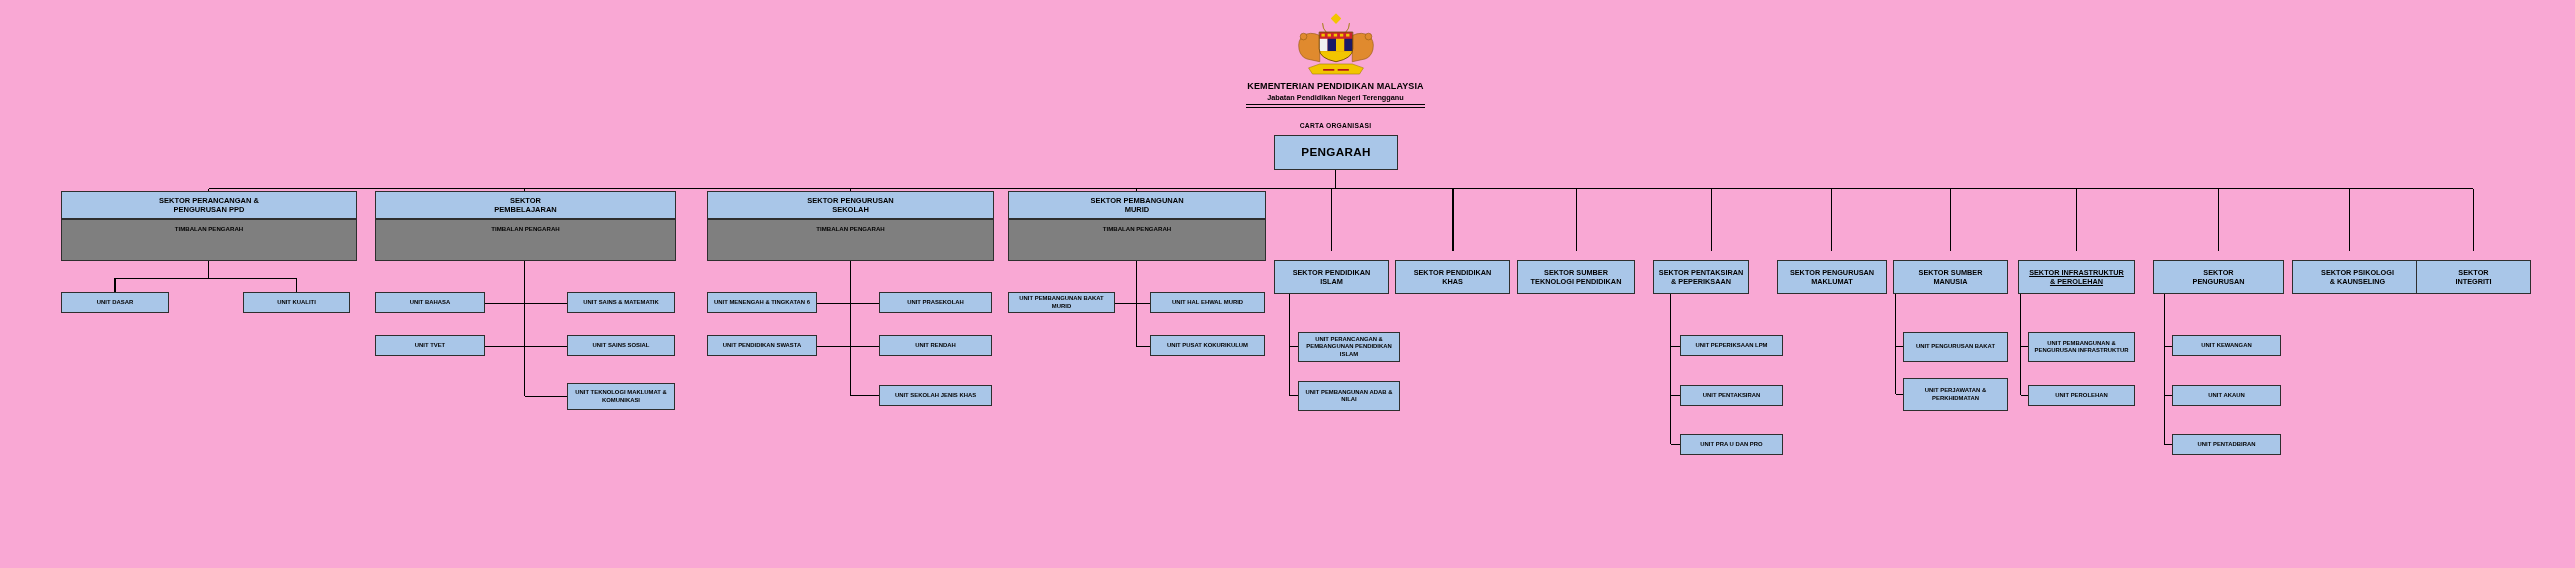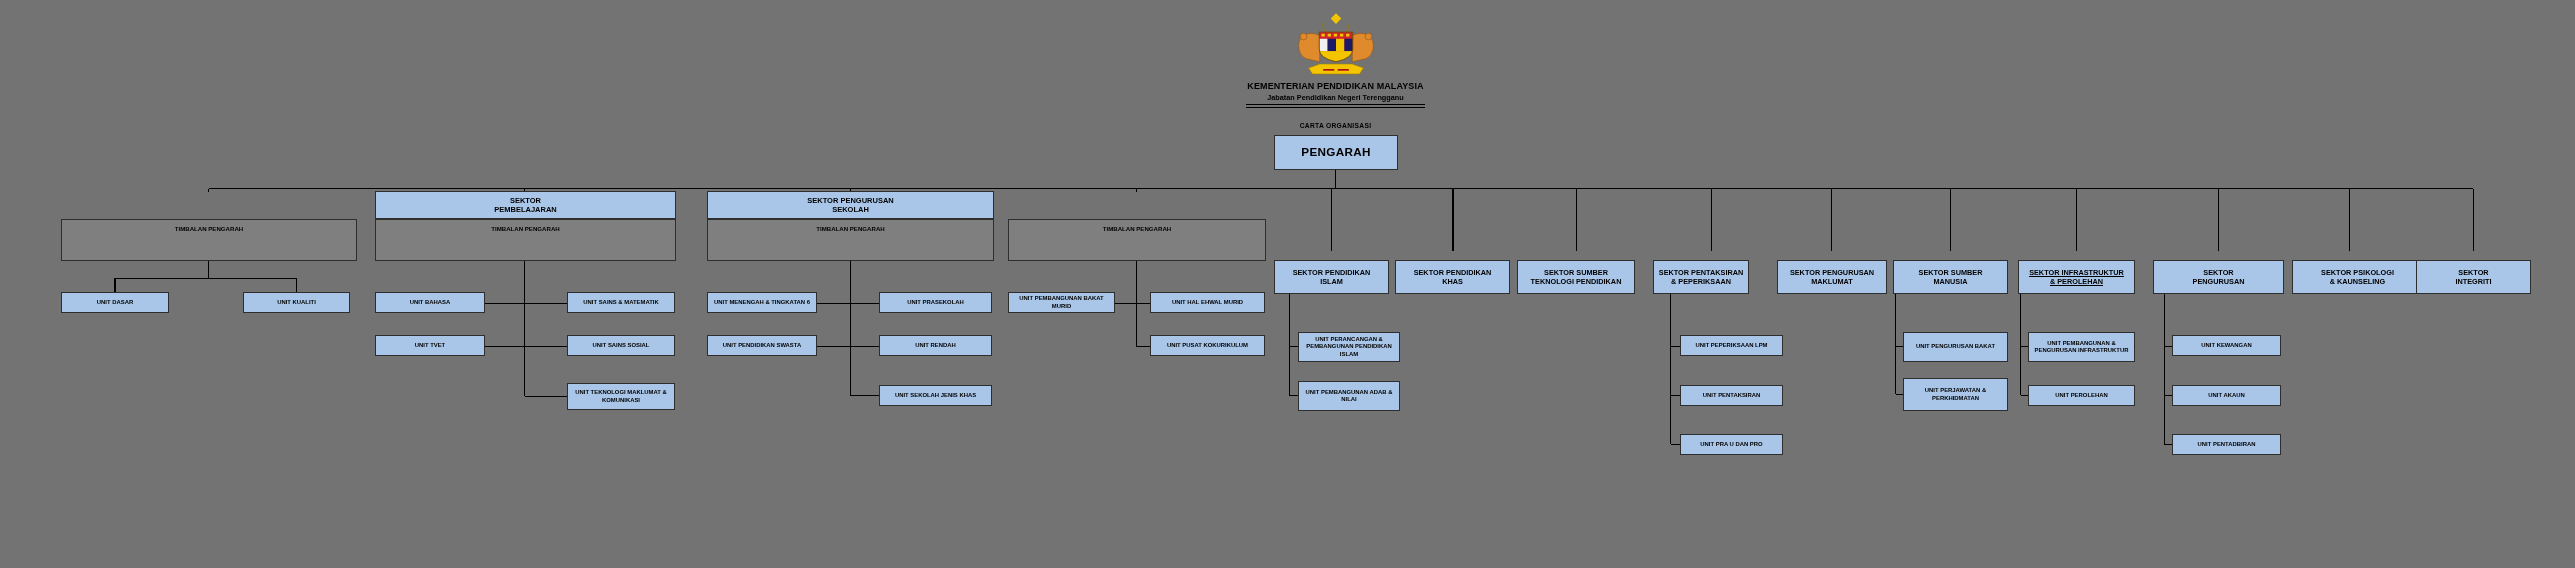--- a/index.html
+++ b/index.html
@@ -1,17 +1,17 @@
 <!DOCTYPE html>
 <html style="font-size:9px"><head>
 <meta charset="utf-8">
 <style>
   html,body{margin:0;padding:0;background:#ffffff;}
   body{font-family:"Liberation Sans", sans-serif;color:#000;}
-  .canvas{position:relative;width:2576px;height:569px;background:#737373;overflow:hidden;}
+  .canvas{position:relative;width:2576px;height:569px;background:#f9a8d4;overflow:hidden;}
   .lines{position:absolute;left:0;top:0;}
   .box{
     position:absolute;box-sizing:border-box;
     background:#a9c6e8;border:1.1px solid #2e2e2e;
     display:flex;align-items:center;justify-content:center;
     text-align:center;font-weight:bold;white-space:pre-line;
     line-height:1.25;padding:1.1px 3.3px;
   }
   .sector-header{font-size:7.5px;}
   .right-sector{font-size:7.3px;margin-top:10px;}
@@ -134,20 +134,22 @@
   </div>
 
   <div class="ministry">KEMENTERIAN PENDIDIKAN MALAYSIA</div>
   <div class="dept">Jabatan Pendidikan Negeri Terengganu</div>
   <div class="rule rule1"></div>
   <div class="rule rule2"></div>
   <div class="chart-label">CARTA ORGANISASI</div>
 
   <div class="box director" style="left:1274px;top:135px;width:124px;height:35px;">PENGARAH</div>
 
+  <div class="box sector-header" style="left:61px;top:191px;width:296px;height:28px;">SEKTOR PERANCANGAN &amp;
+PENGURUSAN PPD</div>
   <div class="box deputy" style="left:61px;top:219px;width:296px;height:42px;">TIMBALAN PENGARAH</div>
   <div class="box unit" style="left:61px;top:292px;width:108px;height:21px;">UNIT DASAR</div>
   <div class="box unit" style="left:243px;top:292px;width:107px;height:21px;">UNIT KUALITI</div>
 
   <div class="box sector-header" style="left:375px;top:191px;width:301px;height:28px;">SEKTOR
 PEMBELAJARAN</div>
   <div class="box deputy" style="left:375px;top:219px;width:301px;height:42px;">TIMBALAN PENGARAH</div>
   <div class="box unit" style="left:375px;top:292px;width:110px;height:21px;">UNIT BAHASA</div>
   <div class="box unit" style="left:375px;top:335px;width:110px;height:21px;">UNIT TVET</div>
   <div class="box unit" style="left:567px;top:292px;width:108px;height:21px;">UNIT SAINS &amp; MATEMATIK</div>
@@ -156,20 +158,22 @@
 
   <div class="box sector-header" style="left:707px;top:191px;width:287px;height:28px;">SEKTOR PENGURUSAN
 SEKOLAH</div>
   <div class="box deputy" style="left:707px;top:219px;width:287px;height:42px;">TIMBALAN PENGARAH</div>
   <div class="box unit" style="left:707px;top:292px;width:110px;height:21px;">UNIT MENENGAH &amp; TINGKATAN 6</div>
   <div class="box unit" style="left:707px;top:335px;width:110px;height:21px;">UNIT PENDIDIKAN SWASTA</div>
   <div class="box unit" style="left:879px;top:292px;width:113px;height:21px;">UNIT PRASEKOLAH</div>
   <div class="box unit" style="left:879px;top:335px;width:113px;height:21px;">UNIT RENDAH</div>
   <div class="box unit" style="left:879px;top:385px;width:113px;height:21px;">UNIT SEKOLAH JENIS KHAS</div>
 
+  <div class="box sector-header" style="left:1008px;top:191px;width:258px;height:28px;">SEKTOR PEMBANGUNAN
+MURID</div>
   <div class="box deputy" style="left:1008px;top:219px;width:258px;height:42px;">TIMBALAN PENGARAH</div>
   <div class="box unit" style="left:1008px;top:292px;width:107px;height:21px;">UNIT PEMBANGUNAN BAKAT MURID</div>
   <div class="box unit" style="left:1150px;top:292px;width:115px;height:21px;">UNIT HAL EHWAL MURID</div>
   <div class="box unit" style="left:1150px;top:335px;width:115px;height:21px;">UNIT PUSAT KOKURIKULUM</div>
 
   <div class="box right-sector" style="left:1274px;top:250px;width:115px;height:34px;">SEKTOR PENDIDIKAN
 ISLAM</div>
   <div class="box right-sector" style="left:1395px;top:250px;width:115px;height:34px;">SEKTOR PENDIDIKAN
 KHAS</div>
   <div class="box right-sector" style="left:1517px;top:250px;width:118px;height:34px;">SEKTOR SUMBER

